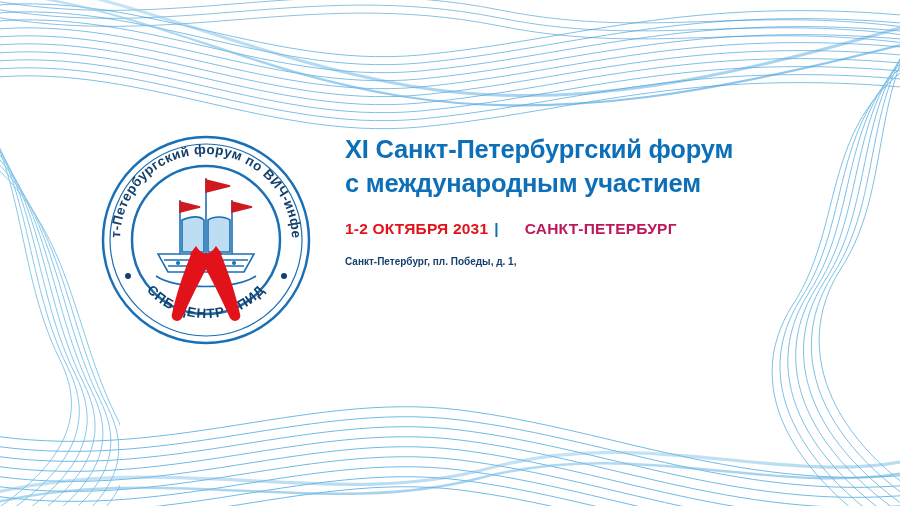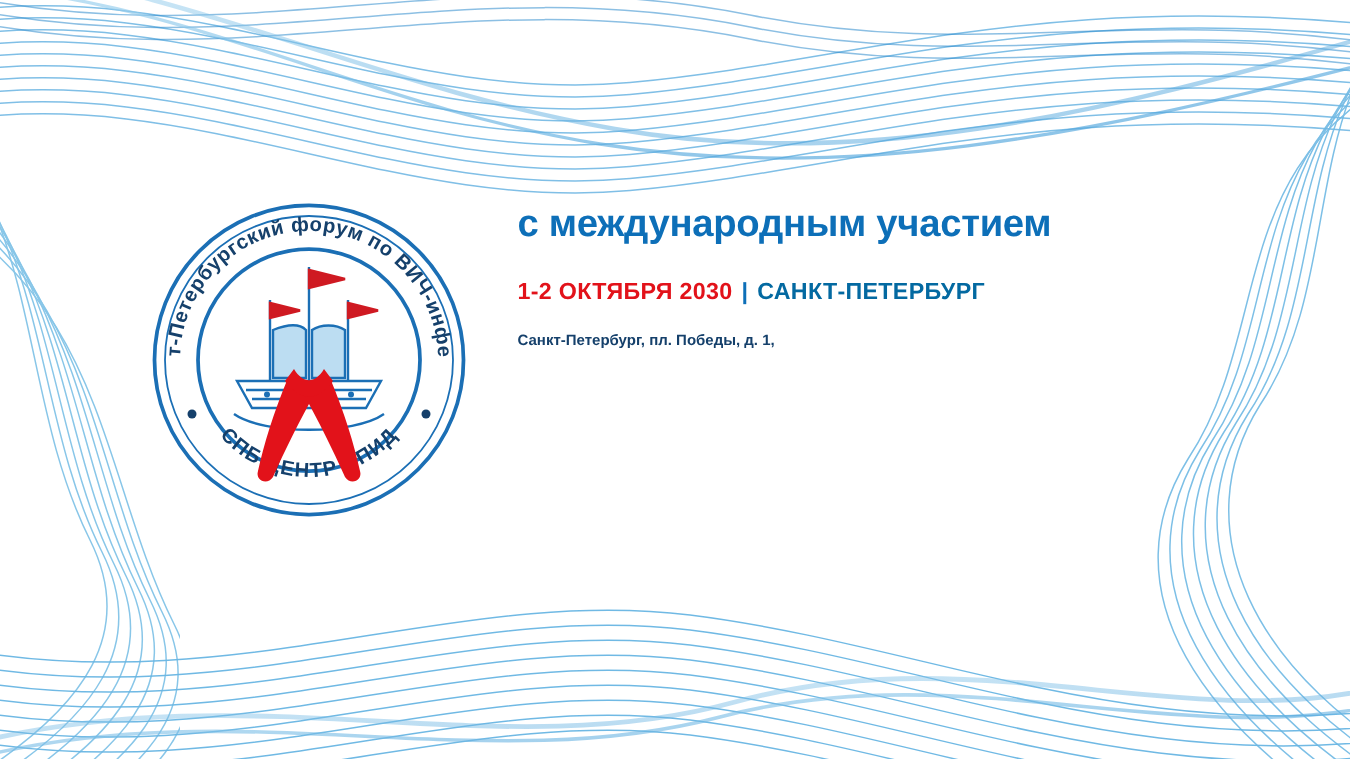--- a/index.html
+++ b/index.html
@@ -70,21 +70,22 @@
     white-space: nowrap;
   }
   .meta .date {
     color: #e2121a;
   }
   .meta .sep {
     color: #0d6fb8;
     padding: 0 6px;
   }
   .meta .city {
-    color: #0369a1;
+    color: #be185d;
+    margin-left: 20px;
   }
   .venue {
     margin-top: 17px;
     color: #15406b;
     font-size: 10px;
     font-weight: bold;
     line-height: 1.42;
   }
   .venue .line {
     display: block;
@@ -220,24 +221,25 @@
         <g fill="#e2121a">
           <path d="M96,122 C86,146 80,166 76,184 C74,190 82,194 86,188 C94,170 104,150 114,132 Z"></path>
           <path d="M124,122 C134,146 140,166 144,184 C146,190 138,194 134,188 C126,170 116,150 106,132 Z"></path>
           <path d="M100,116 C106,126 114,126 120,116 L126,124 C116,138 104,138 94,124 Z"></path>
         </g>
       </svg>
     </div>
 
     <div class="text-block">
       <h1 class="title">
+        <span class="line">XI Санкт-Петербургский форум</span>
         <span class="line">с международным участием</span>
       </h1>
       <div class="meta">
-        <span class="date">1-2 ОКТЯБРЯ 2030</span><span class="sep">|</span><span class="city">САНКТ-ПЕТЕРБУРГ</span>
+        <span class="date">1-2 ОКТЯБРЯ 2031</span><span class="sep">|</span><span class="city">САНКТ-ПЕТЕРБУРГ</span>
       </div>
       <div class="venue">
         <span class="line">Санкт-Петербург, пл. Победы, д. 1,</span>
       </div>
     </div>
 
   </div>
 </div>
 
 </body></html>

